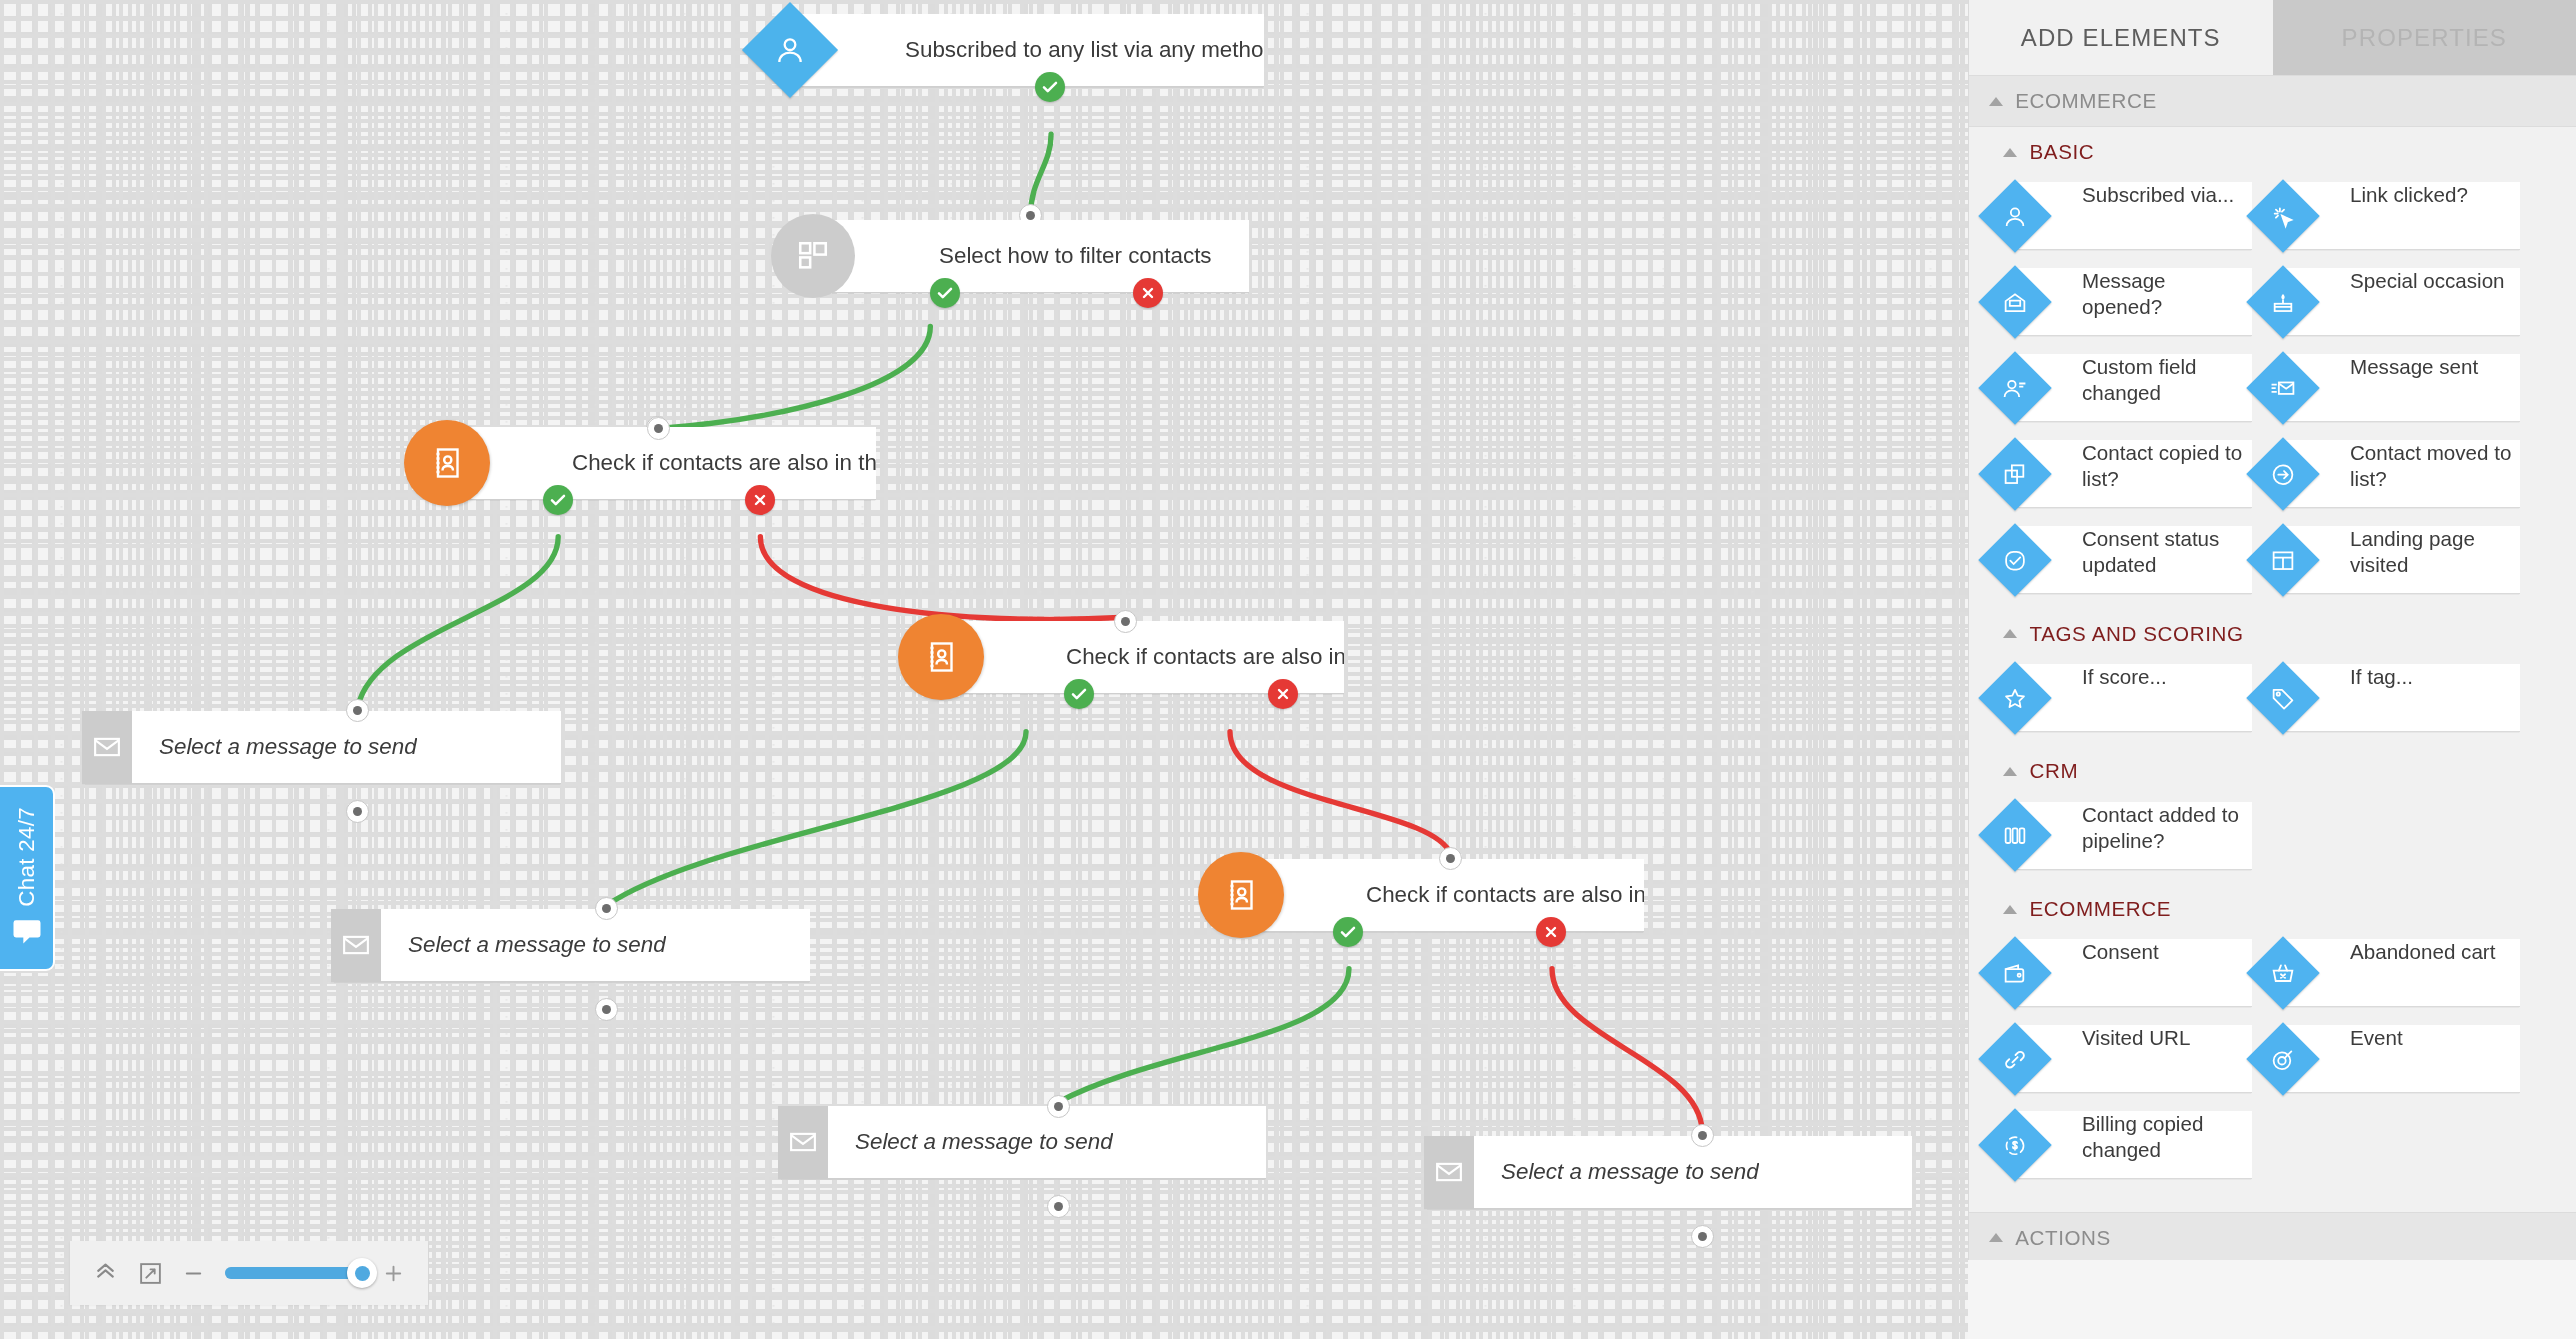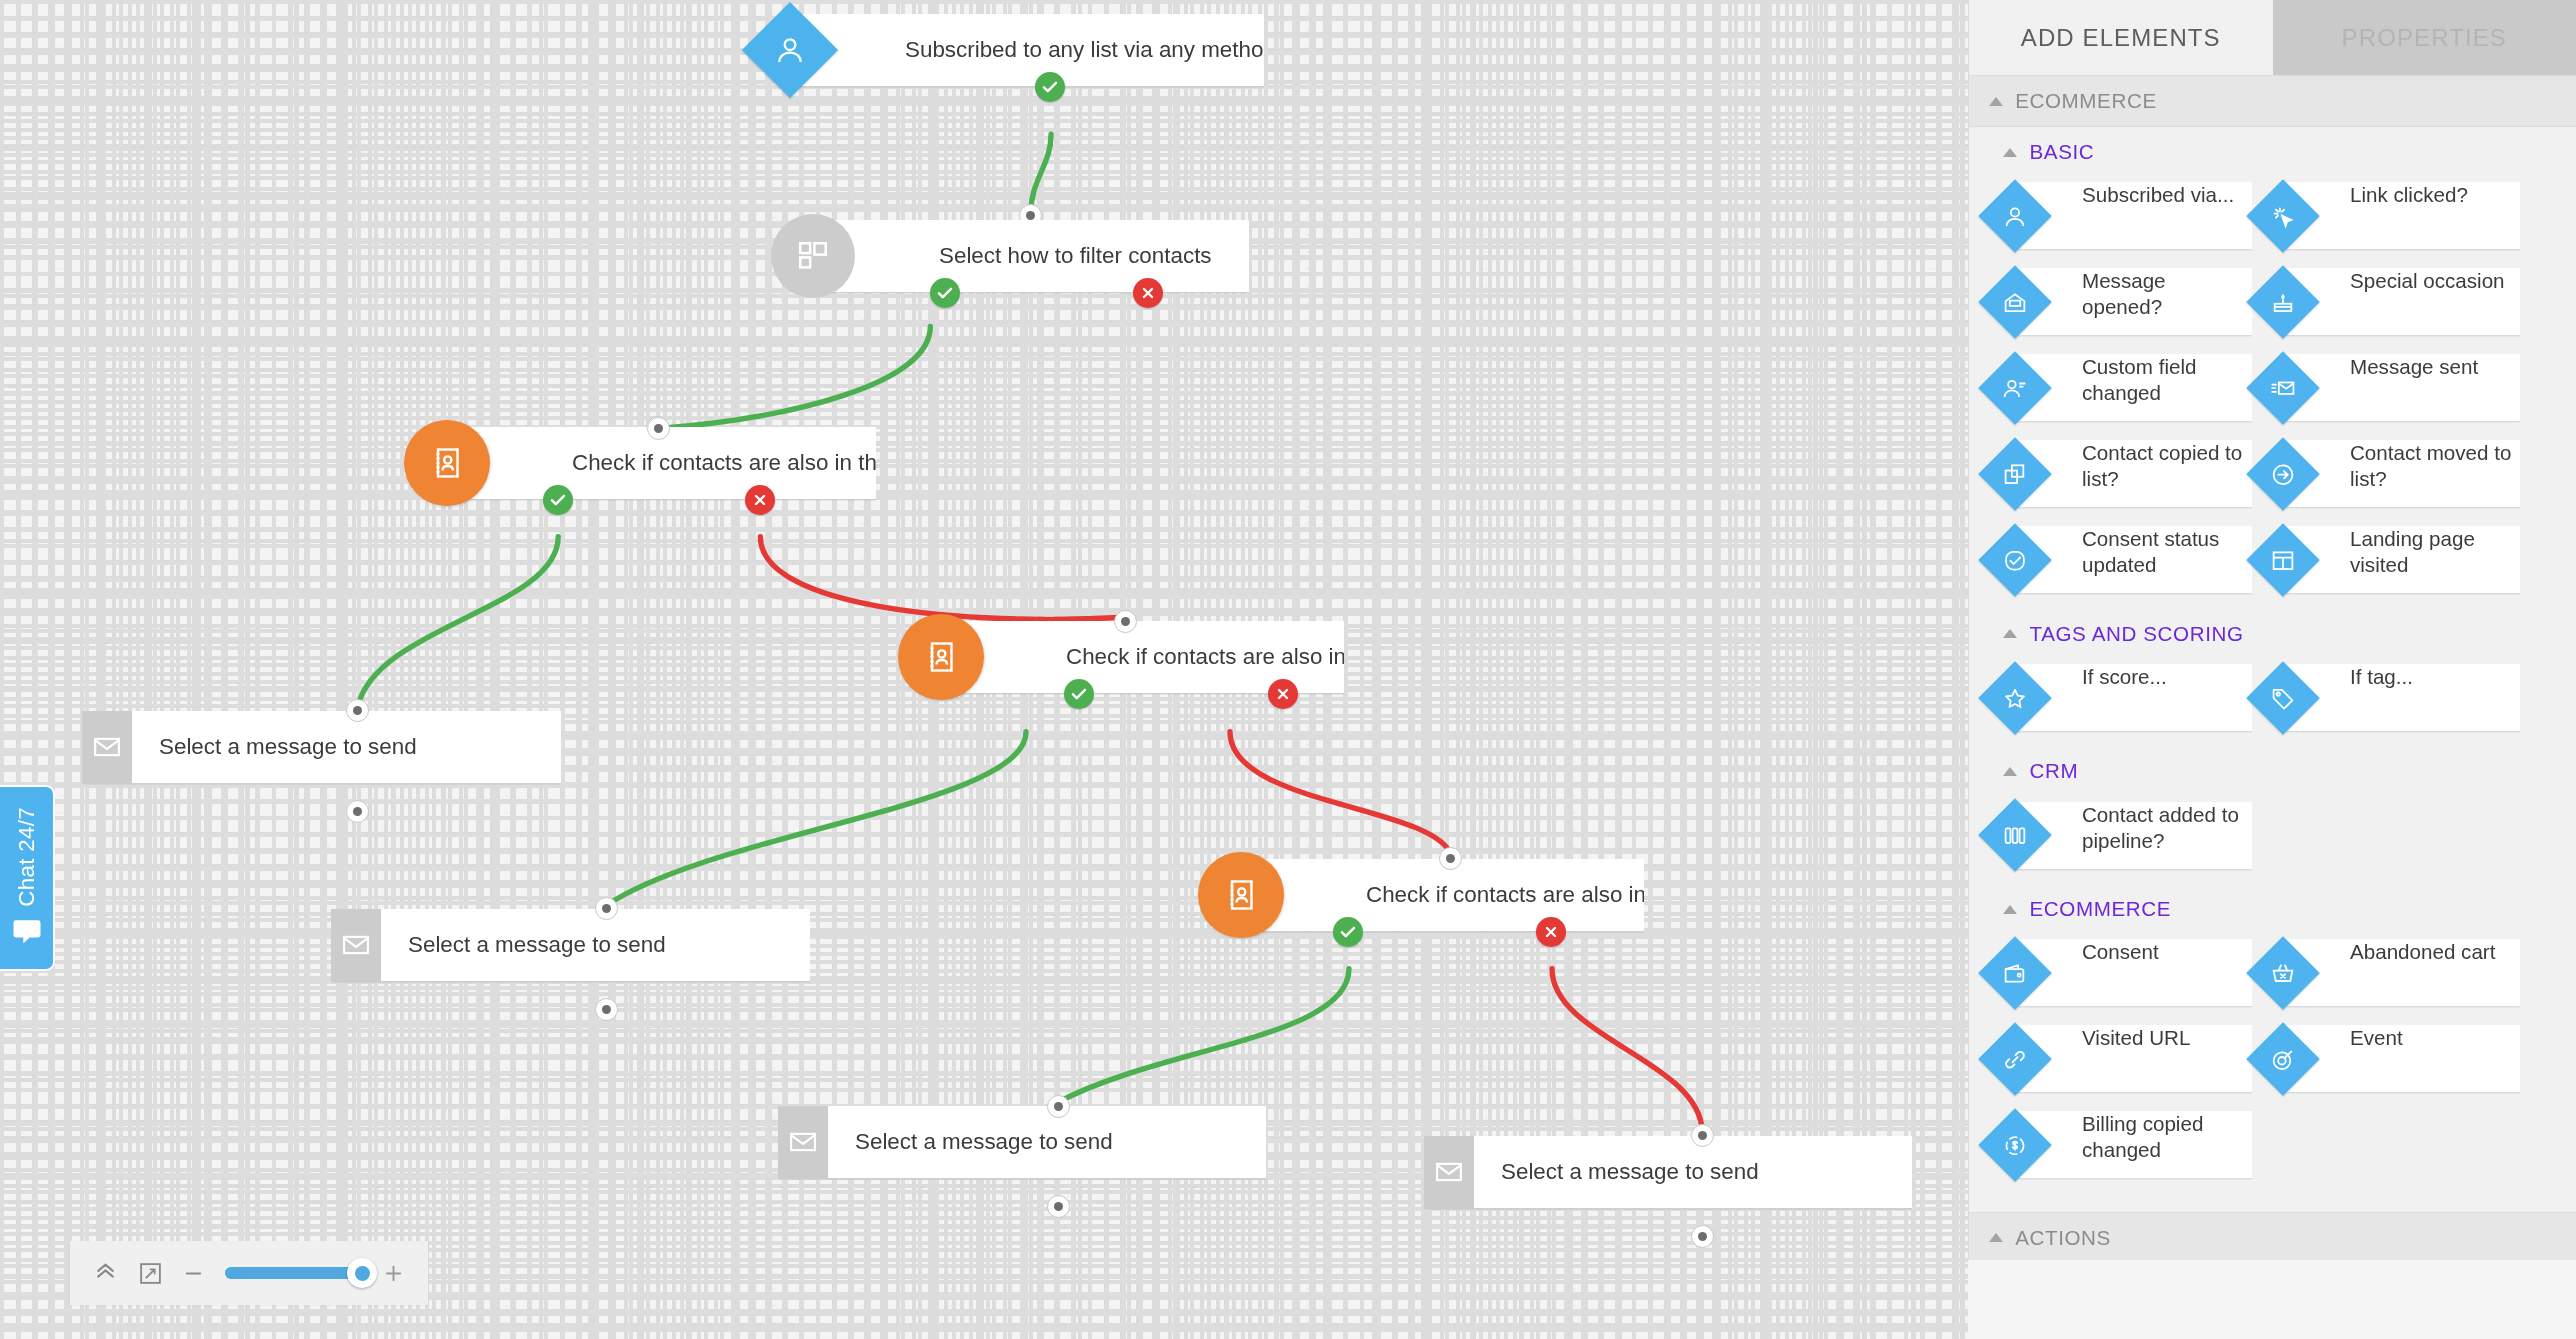--- a/index.html
+++ b/index.html
@@ -85,21 +85,21 @@
     width: 84px; height: 84px; margin-top: -42px;
     border-radius: 50%; background: #cccccc;
     display: flex; align-items: center; justify-content: center;
   }
   
   .node.msg { padding-left: 0; }
   .node.msg .sq {
     width: 50px; height: 73px; background: #cccccc; flex: 0 0 50px;
     display: flex; align-items: center; justify-content: center;
   }
-  .node.msg .label { padding-left: 27px; }
+  .node.msg .label { padding-left: 27px; font-style: italic; }
 
   
   .port {
     position: absolute; width: 23px; height: 23px; border-radius: 50%;
     background: #ffffff; border: 1.8px solid #c6c6c6;
     display: flex; align-items: center; justify-content: center;
   }
   .port::after { content: ""; width: 9.8px; height: 9.8px; border-radius: 50%; background: #6d6d6d; }
 
   .badge {
@@ -163,21 +163,21 @@
 
   .section-hdr {
     height: 52px; display: flex; align-items: center; gap: 12.5px;
     padding-left: 19.7px; background: #e6e6e6;
     font-size: 20.6px; color: #8c8c8c; letter-spacing: 0.6px;
     border-top: 0.9px solid #dcdcdc; border-bottom: 0.9px solid #dcdcdc;
   }
   .sub-hdr {
     height: 50px; display: flex; align-items: center; gap: 12.5px;
     padding-left: 34px; background: #f1f1f1;
-    font-size: 20.6px; color: #6d28d9; letter-spacing: 0.6px;
+    font-size: 20.6px; color: #7f1d1d; letter-spacing: 0.6px;
   }
   .caret { width: 0; height: 0; border-left: 7.2px solid transparent; border-right: 7.2px solid transparent; border-bottom: 9px solid #a3a3a3; }
 
   .cards { display: flex; flex-wrap: wrap; padding: 5.4px 0 14.3px 47px; gap: 18px 32px; }
   .card {
     position: relative; width: 236px; min-height: 68px;
     background: #fff; border-bottom: 0.9px solid #dadada;
     display: flex; align-items: flex-start;
     padding-left: 66px; padding-right: 7.2px;
     box-shadow: 0 0.9px 0.9px rgba(0,0,0,0.04);

